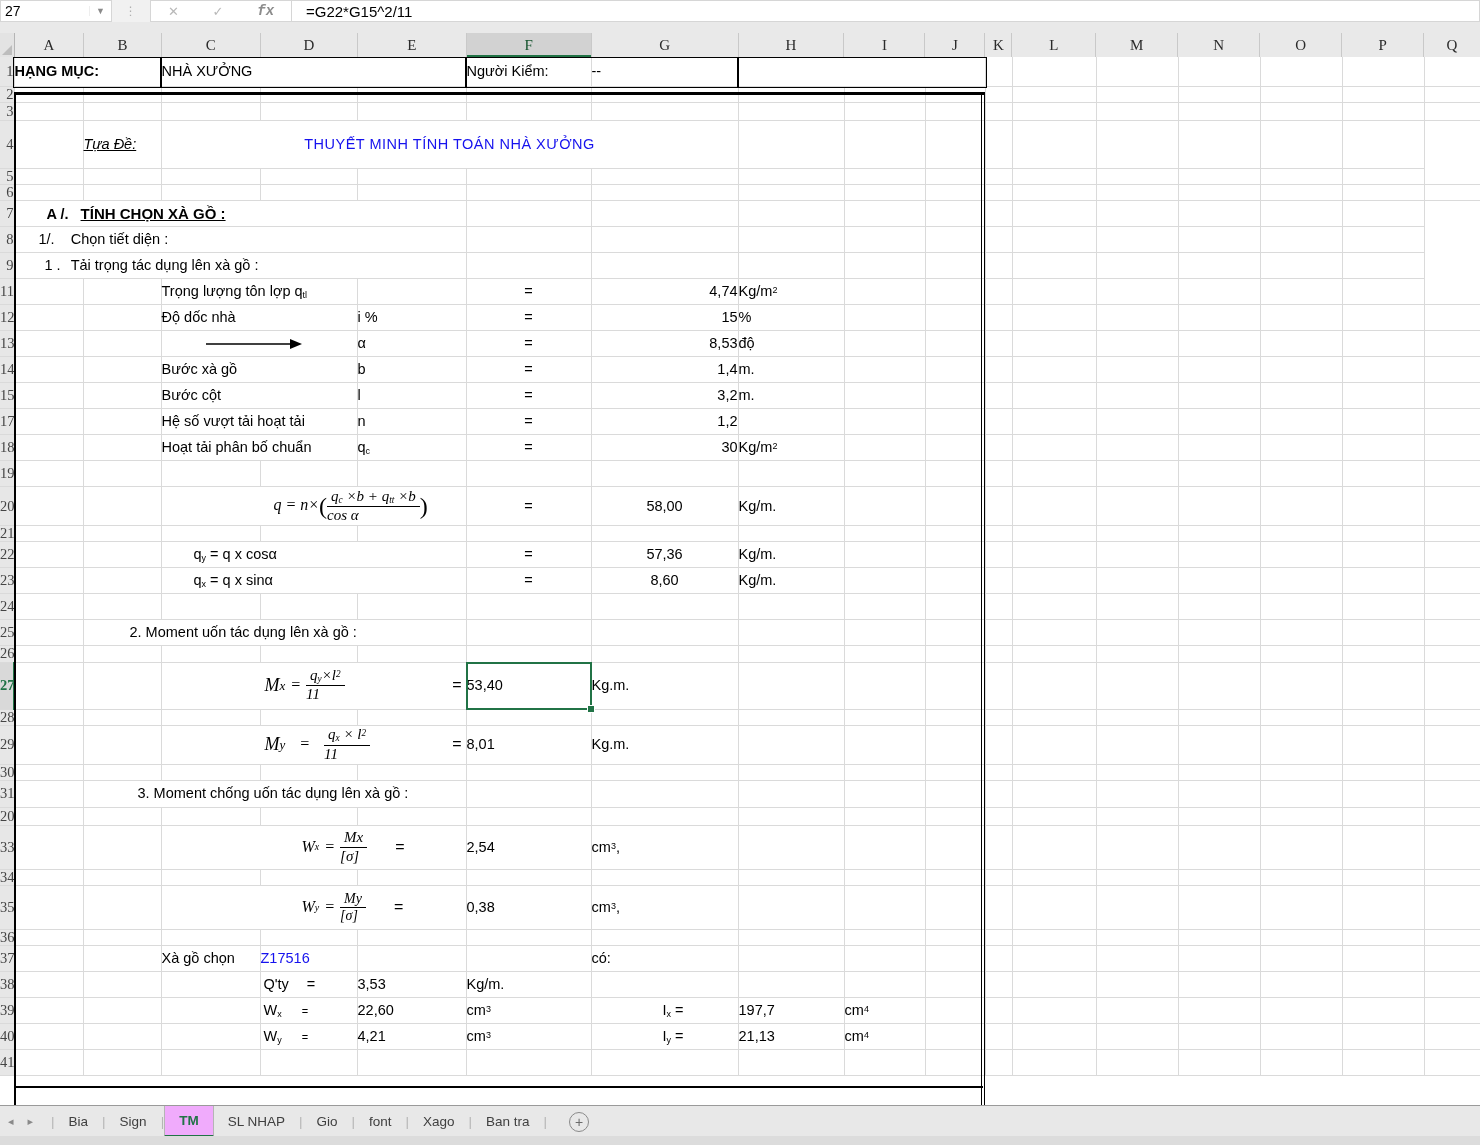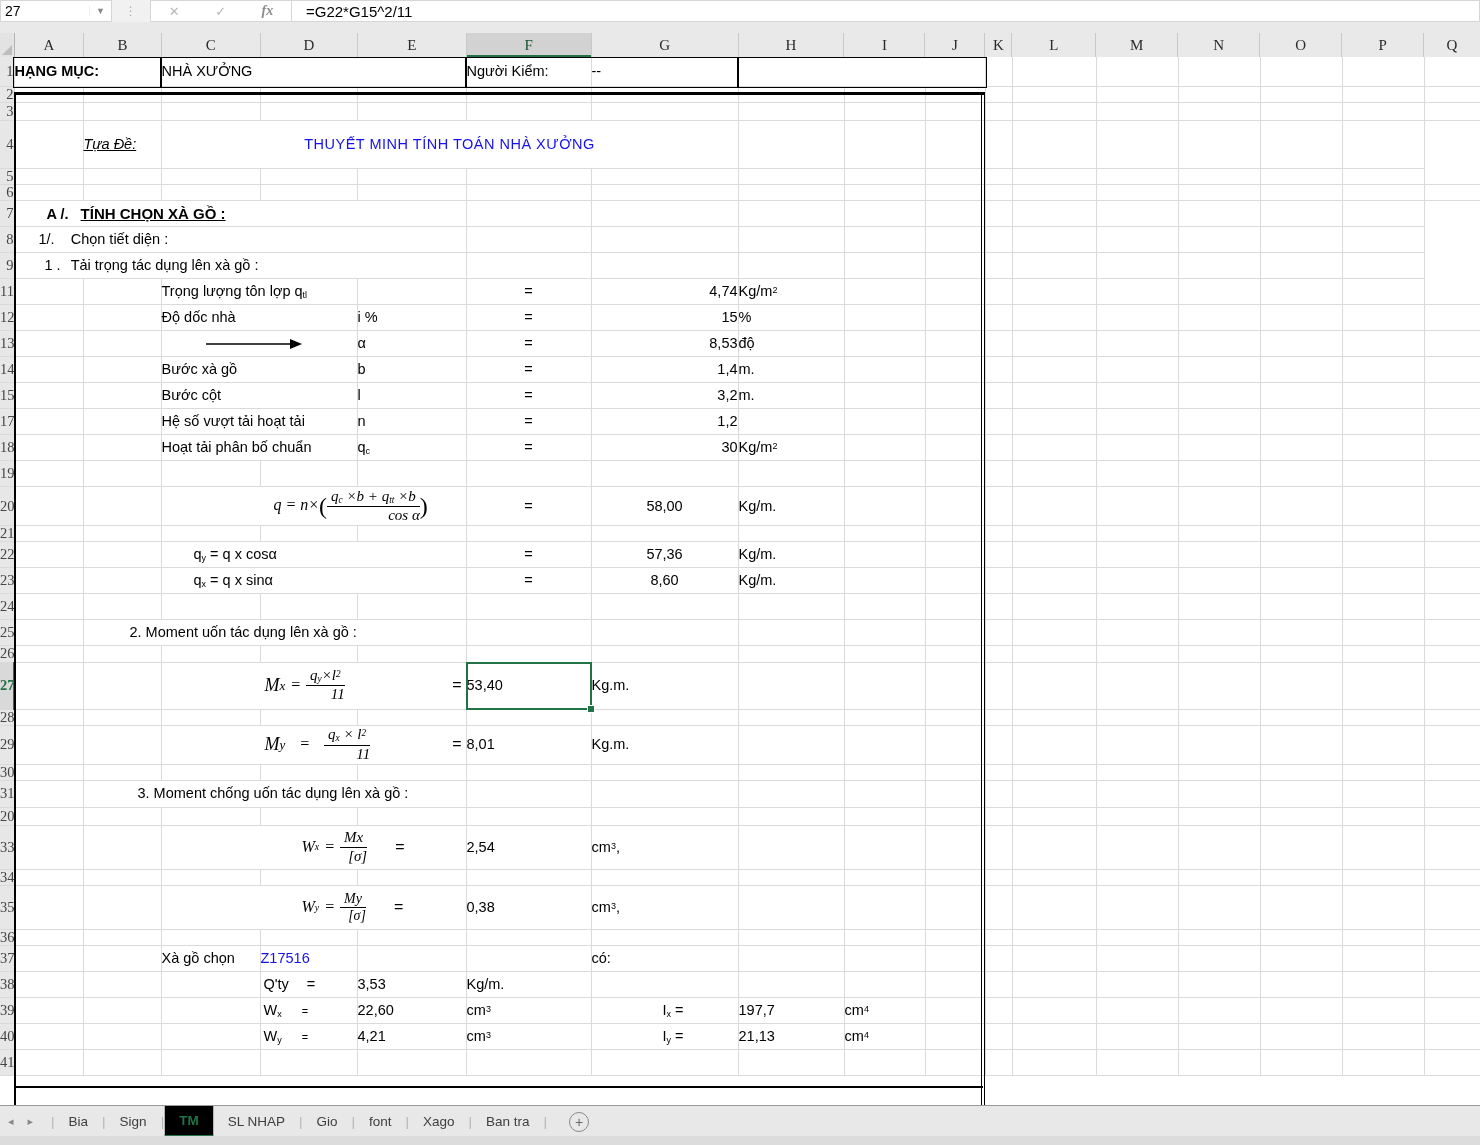--- a/index.html
+++ b/index.html
@@ -6,21 +6,21 @@
   .app{position:relative;width:1480px;height:1145px;overflow:hidden;
        font-family:"Liberation Sans",sans-serif;color:#000;background:#fff;}
   
   .fbar{position:absolute;top:0;left:0;right:0;height:22px;background:#f1f1f1;display:flex;align-items:stretch;}
   .namebox{width:110px;background:#fff;border:1px solid #d6d6d6;display:flex;align-items:center;}
   .namebox .nb-text{flex:1;padding-left:4px;font-size:14px;}
   .nb-chev{color:#8a8a8a;font-size:9px;padding:0 6px;border-left:1px solid #eee;}
   .fdots{width:38px;display:flex;align-items:center;justify-content:center;color:#b0b0b0;font-size:12px;letter-spacing:1px;}
   .fbtns{width:140px;background:#fff;border:1px solid #d6d6d6;display:flex;align-items:center;justify-content:space-around;}
   .fbtn{color:#b8b8b8;font-size:13px;}
-  .fxg{font-family:Liberation Serif, serif;font-style:italic;font-weight:bold;color:#8c8c8c;font-size:14px;}
+  .fxg{font-family:Liberation Mono, monospace;font-style:italic;font-weight:bold;color:#8c8c8c;font-size:14px;}
   .finput{flex:1;background:#fff;border:1px solid #d6d6d6;border-left:none;display:flex;align-items:center;padding-left:14px;font-size:15px;}
   .fspacer{position:absolute;top:22px;left:0;right:0;height:11px;background:#e9e9e9;}
   
   .colheads{position:absolute;top:33px;left:0;right:0;height:24px;display:flex;background:#e9e9e9;border-bottom:1px solid #9e9e9e;}
   .corner{width:14px;background:#e3e3e3;border-right:1px solid #b5b5b5;position:relative;}
   .corner:after{content:"";position:absolute;right:2px;bottom:2px;border-left:10px solid transparent;border-bottom:10px solid #bdbdbd;}
   .ch{border-right:1px solid #c9c9c9;display:flex;align-items:center;justify-content:center;
       font-family:"Liberation Serif",serif;font-size:15px;color:#2b2b2b;box-sizing:border-box;}
   .ch.sel{background:#d2d2d2;box-shadow:inset 0 -2px 0 var(--accent);color:#14532d;}
   
@@ -35,41 +35,41 @@
   .bold{font-weight:bold;}
   .blue{color:var(--title-blue);}
   .tc{text-align:center;} .trr{text-align:right;}
   .pl2{padding-left:2px}.pl3{padding-left:3px}.pl4{padding-left:4px}.pl6{padding-left:6px}.pl7{padding-left:7px}
   .pr4{padding-right:4px}
   .tua{font-style:italic;text-decoration:underline;font-size:15px;}
   .title{font-size:21px;color:var(--title-blue);letter-spacing:.5px;text-align:center;font-weight:500;}
   .headline{font-weight:bold;text-decoration:underline;font-size:15px;}
   sub{font-size:62%;vertical-align:-18%;} sup{font-size:62%;vertical-align:35%;}
   .math{font-family:"Liberation Serif",serif;font-style:italic;font-size:16px;}
-  .frac{display:inline-block;text-align:right;vertical-align:middle;}
+  .frac{display:inline-block;text-align:left;vertical-align:middle;}
   .fnum{display:block;border-bottom:1px solid #000;padding:0 4px 1px;}
   .fden{display:block;padding-top:1px;}
   .bigparen{font-size:24px;font-weight:400;vertical-align:middle;font-style:normal;}
   .flexcell{display:flex;align-items:center;}
   .eq2auto{margin-left:auto;padding-right:4px;font-style:normal;font-family:"Liberation Sans",sans-serif;}
   .Mbase{font-size:18px;} .Msub{font-size:13px;vertical-align:-7px;}
   .selcell{position:relative;}
   .selcell:before{content:"";position:absolute;inset:-1px;border:2px solid var(--accent);pointer-events:none;}
   .selcell:after{content:"";position:absolute;right:-4px;bottom:-4px;width:6px;height:6px;background:var(--accent);border:1px solid #fff;}
   .arrowline{display:inline-block;vertical-align:middle;}
   
   .ov{position:absolute;pointer-events:none;}
   .b1{border:1.5px solid #000;}
   
   .tabbar{position:absolute;top:1105px;left:0;right:0;height:31px;background:#e8e8e8;border-top:1px solid #9a9a9a;
       display:flex;align-items:stretch;font-size:13.5px;color:#444;}
   .navarrows{display:flex;align-items:center;gap:14px;padding:0 18px 0 8px;color:#8a8a8a;font-size:11px;}
   .tabs{display:flex;align-items:stretch;}
   .tab{display:flex;align-items:center;padding:0 14px;color:#404040;}
-  .tab.active{background:#000000;color:var(--accent);font-weight:bold;border-bottom:2px solid var(--accent);
+  .tab.active{background:#f0abfc;color:var(--accent);font-weight:bold;border-bottom:2px solid var(--accent);
       border-left:1px solid #b5b5b5;border-right:1px solid #b5b5b5;}
   .tsep{display:flex;align-items:center;color:#b5b5b5;}
   .addtab{display:flex;align-items:center;margin-left:22px;}
   .addcircle{width:18px;height:18px;border:1px solid #8a8a8a;border-radius:50%;color:#6a6a6a;
       display:flex;align-items:center;justify-content:center;font-size:14px;line-height:1;}
   .footerstrip{position:absolute;top:1136px;left:0;right:0;height:9px;background:#dcdcdc;}
 </style>
 </head>
 <body>
 

